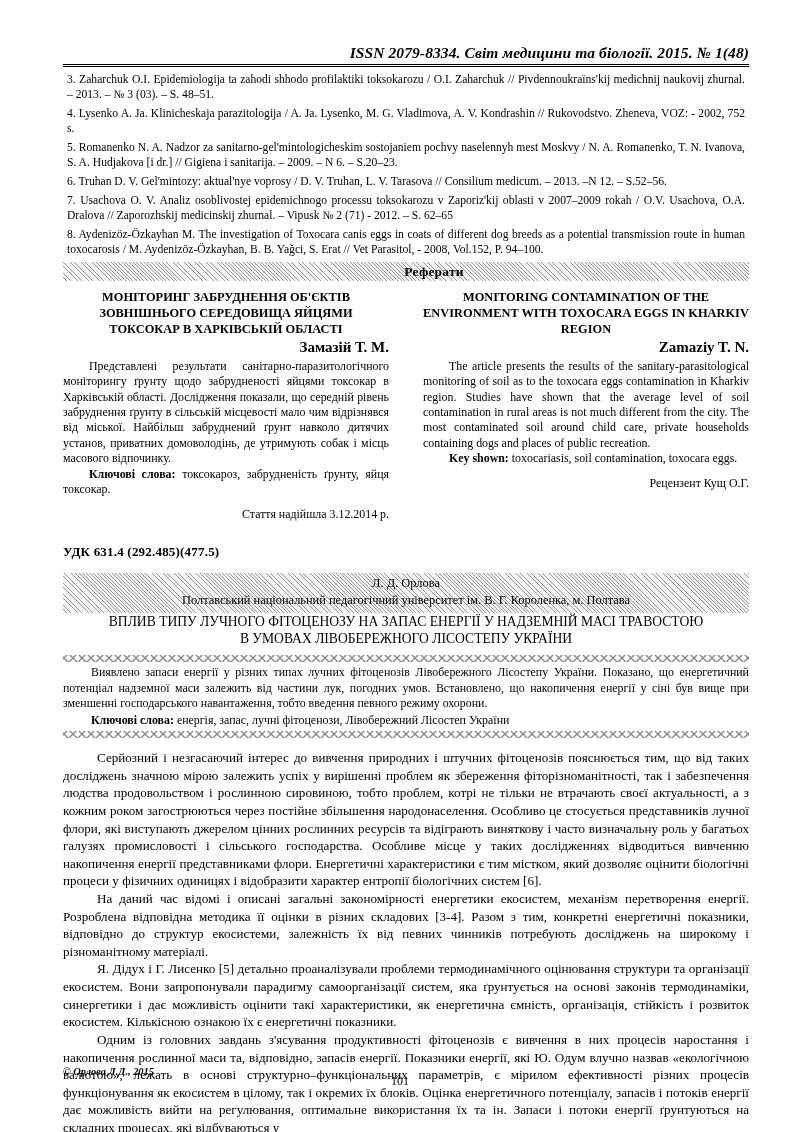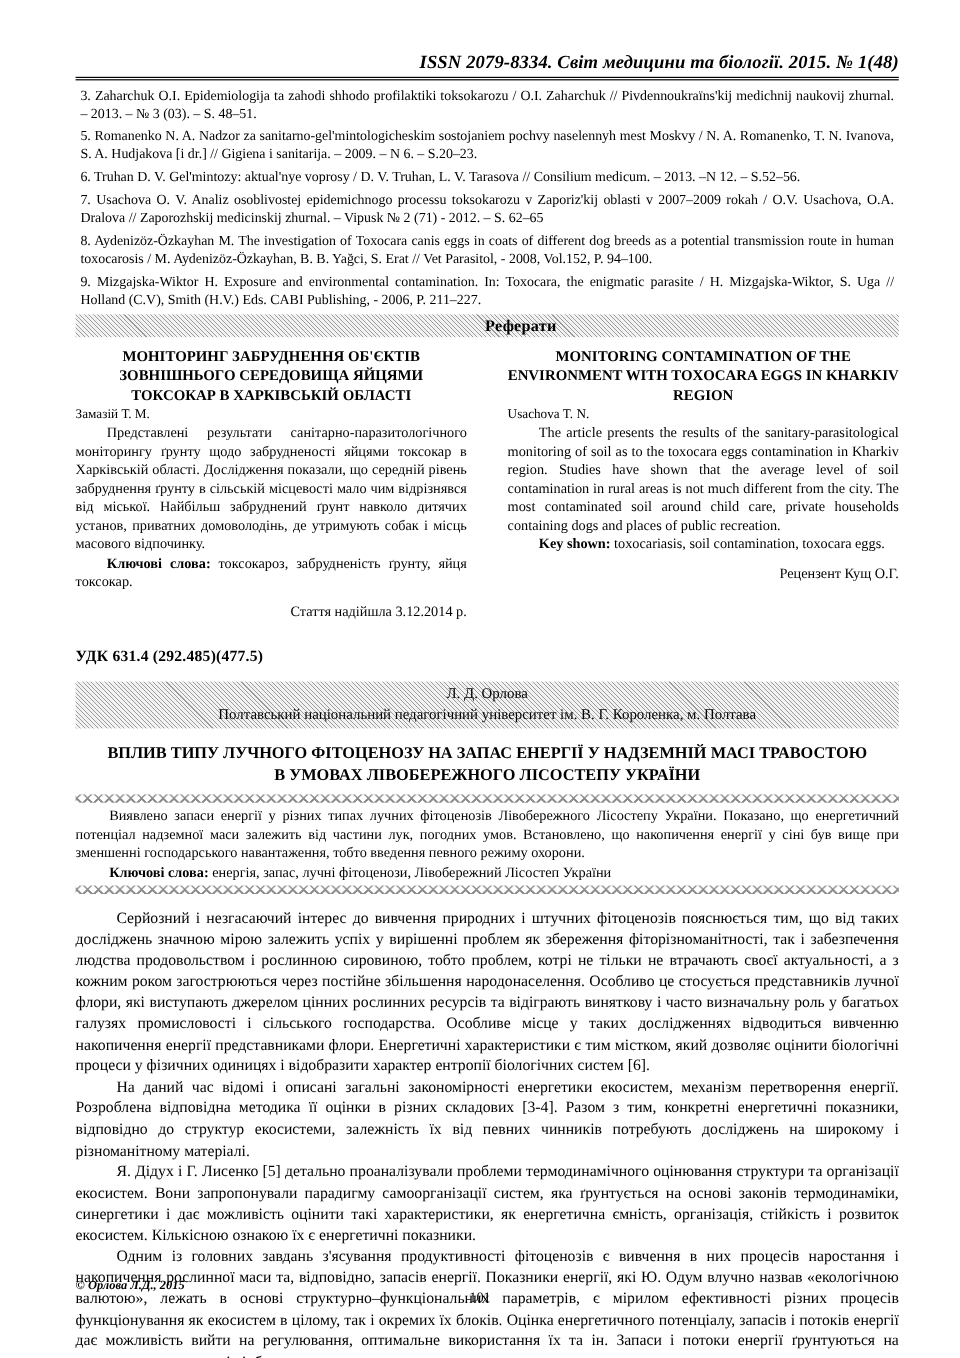--- a/index.html
+++ b/index.html
@@ -102,23 +102,23 @@
     line-height: 1.30;
   }
   .abs-title {
     text-align: center;
     font-weight: bold;
     font-size: 12.4px;
     line-height: 1.28;
     margin: 0;
   }
   .abs-author {
-    text-align: left;
-    font-weight: normal;
-    font-size: 11px;
+    text-align: right;
+    font-weight: bold;
+    font-size: 15px;
     margin: 0 0 1px 0;
   }
   .abs-body {
     text-align: justify;
     text-indent: 26px;
     margin: 0;
   }
   .abs-keys {
     text-align: justify;
     text-indent: 26px;
@@ -134,23 +134,23 @@
   
   .udc {
     margin-top: 22px;
     font-weight: bold;
     font-size: 13px;
     letter-spacing: .2px;
   }
 
   
   .art-title {
-    margin-top: 12px;
-    text-align: center;
-    font-weight: bold;
+    margin-top: 0;
+    text-align: center;
+    font-weight: normal;
     font-size: 13.6px;
     line-height: 1.28;
   }
   .art-title .ln { display: block; }
 
   
   .zig {
     height: 7px;
     background-repeat: repeat-x;
     background-position: center;
@@ -213,25 +213,25 @@
 
 <div class="page">
   <div class="content">
 
     <div class="runhead">ISSN 2079-8334. Світ медицини та біології. 2015. № 1(48)</div>
     <div class="runhead-rule"></div>
     <div class="runhead-rule2"></div>
 
     <div class="refs">
       <p class="ref">3. Zaharchuk O.I. Epidemiologija ta zahodi shhodo profilaktiki toksokarozu / O.I. Zaharchuk // Pivdennoukraїns'kij medichnij naukovij zhurnal. – 2013. – № 3 (03). – S. 48–51.</p>
+      <p class="ref">4. Lysenko A. Ja. Klinicheskaja parazitologija / A. Ja. Lysenko, M. G. Vladimova, A. V. Kondrashin // Rukovodstvo. Zheneva, VOZ: - 2002, 752 s.</p>
       <p class="ref">5. Romanenko N. A. Nadzor za sanitarno-gel'mintologicheskim sostojaniem pochvy naselennyh mest Moskvy / N. A. Romanenko, T. N. Ivanova, S. A. Hudjakova [i dr.] // Gigiena i sanitarija. – 2009. – N 6. – S.20–23.</p>
       <p class="ref">6. Truhan D. V. Gel'mintozy: aktual'nye voprosy / D. V. Truhan, L. V. Tarasova // Consilium medicum. – 2013. –N 12. – S.52–56.</p>
       <p class="ref">7. Usachova O. V. Analiz osoblivostej epidemichnogo processu toksokarozu v Zaporiz'kij oblasti v 2007–2009 rokah / O.V. Usachova, O.A. Dralova // Zaporozhskij medicinskij zhurnal. – Vipusk № 2 (71) - 2012. – S. 62–65</p>
       <p class="ref">8. Aydenizöz-Özkayhan M. The investigation of Toxocara canis eggs in coats of different dog breeds as a potential transmission route in human toxocarosis / M. Aydenizöz-Özkayhan, B. B. Yağci, S. Erat // Vet Parasitol, - 2008, Vol.152, P. 94–100.</p>
-      <p class="ref">9. Mizgajska-Wiktor H. Exposure and environmental contamination. In: Toxocara, the enigmatic parasite / H. Mizgajska-Wiktor, S. Uga // Holland (C.V), Smith (H.V.) Eds. CABI Publishing, - 2006, P. 211–227.</p>
     </div>
 
     <div class="hatch banner-ref">Реферати</div>
 
     <div class="abs-cols">
       <div class="abs-col">
         <div class="abs-title">
           <span class="ln">МОНІТОРИНГ ЗАБРУДНЕННЯ ОБ'ЄКТІВ</span>
           <span class="ln">ЗОВНІШНЬОГО СЕРЕДОВИЩА ЯЙЦЯМИ</span>
           <span class="ln">ТОКСОКАР В ХАРКІВСЬКІЙ ОБЛАСТІ</span>
@@ -241,21 +241,21 @@
         <p class="abs-keys"><b>Ключові слова:</b><span> токсокароз, забрудненість ґрунту, яйця токсокар.</span></p>
         <div class="abs-foot">Стаття надійшла 3.12.2014 р.</div>
       </div>
 
       <div class="abs-col">
         <div class="abs-title">
           <span class="ln">MONITORING CONTAMINATION OF THE</span>
           <span class="ln">ENVIRONMENT WITH TOXOCARA EGGS IN</span>
           <span class="ln">KHARKIV REGION</span>
         </div>
-        <div class="abs-author">Usachova T. N.</div>
+        <div class="abs-author">Zamaziy T. N.</div>
         <p class="abs-body">The article presents the results of the sanitary-parasitological monitoring of soil as to the toxocara eggs contamination in Kharkiv region. Studies have shown that the average level of soil contamination in rural areas is not much different from the city. The most contaminated soil around child care, private households containing dogs and places of public recreation.</p>
         <p class="abs-keys"><b>Key shown:</b><span> toxocariasis, soil contamination, toxocara eggs.</span></p>
         <div class="abs-foot">Рецензент Кущ О.Г.</div>
       </div>
     </div>
 
     <div class="udc">УДК 631.4 (292.485)(477.5)</div>
 
     <div class="hatch banner-author">
       <span class="ln">Л. Д. Орлова</span>

